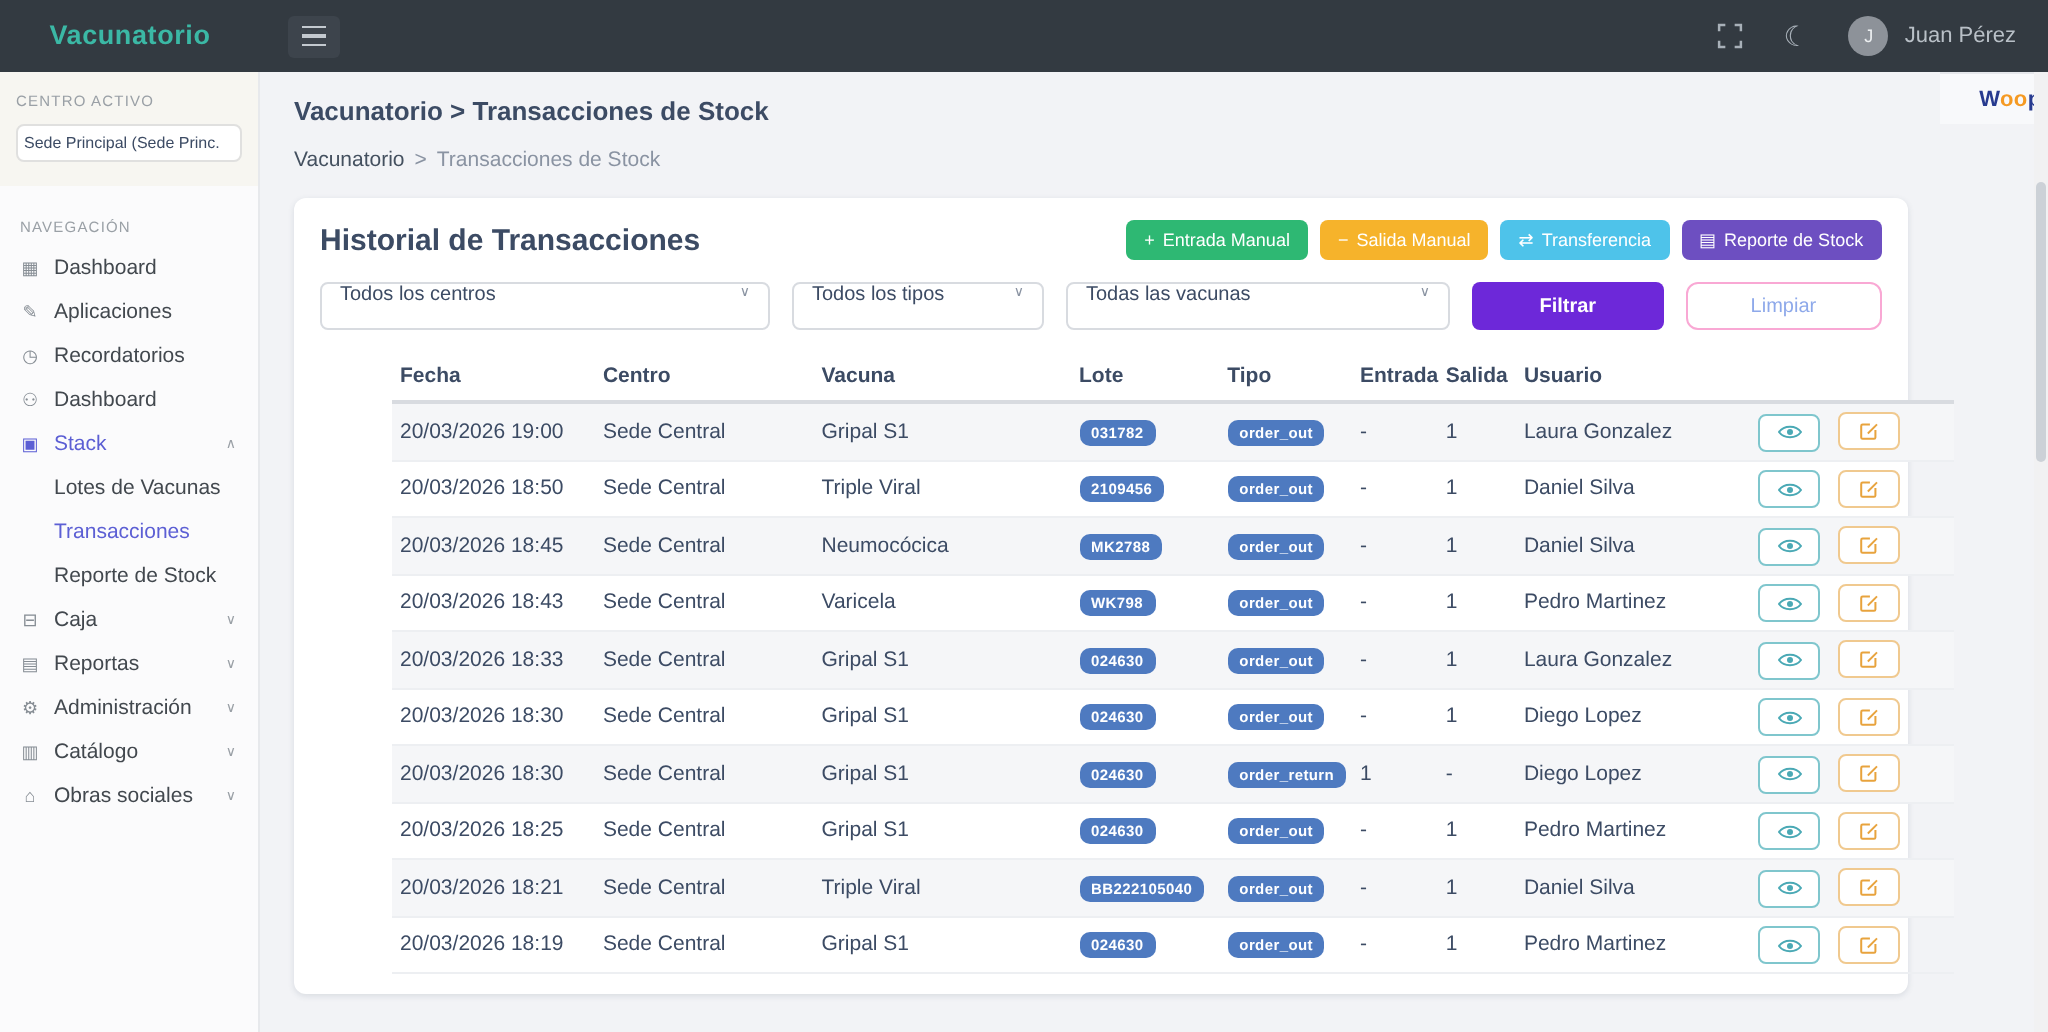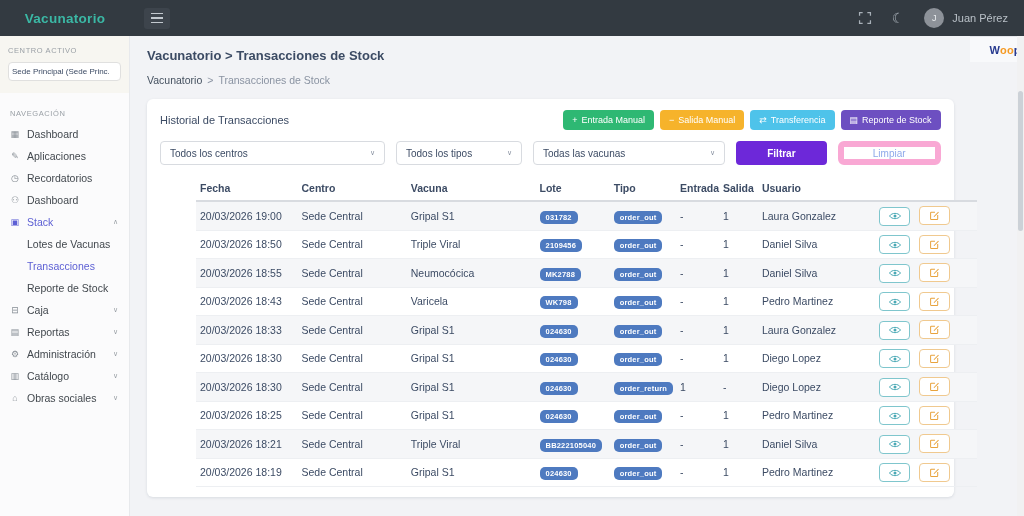--- a/index.html
+++ b/index.html
@@ -38,33 +38,33 @@
   .main { flex:1; display:flex; position:relative; min-width:0; }
   .content { flex:1; padding:12px 16px 0 17px; }
   .page-title { font-size:13px; font-weight:bold; color:#3c4b64; margin-bottom:11px; }
   .breadcrumb { font-size:10.5px; margin-bottom:13px; }
   .bc-1 { color:#44505f; cursor:pointer; }
   .bc-sep { color:#8a93a2; margin:0 5px; }
   .bc-2 { color:#8a93a2; }
 
   .card { background:#fff; border-radius:6px; box-shadow:0 1px 3px rgba(60,75,100,.14); padding:11px 13px 10px; }
   .card-head { display:flex; justify-content:space-between; align-items:center; margin-bottom:11px; }
-  .card-title { font-size:11px; font-weight:normal; color:#3c4b64; }
+  .card-title { font-size:15px; font-weight:bold; color:#3c4b64; }
   .btn-group { display:flex; gap:6px; }
   .hbtn { border:none; color:#fff; font-size:9px; padding:5px 9px; border-radius:4px; cursor:pointer;
     display:flex; align-items:center; gap:4px; font-family:inherit; }
   .hbtn .hicon { font-size:9px; }
 
   .filters { display:flex; gap:11px; margin-bottom:11px; }
-  .fselect { border:1px solid #d8dbe0; border-radius:4px; height:24px; display:flex; align-items:center;
+  .fselect { border:1px solid #d8dbe0; border-radius:4px; height:24px; display:flex; 
     justify-content:space-between; padding:0 9px; font-size:10px; color:#3c4b64; cursor:pointer; background:#fff; }
   .fs-centros { width:225px; } .fs-vacunas { width:192px; } .fs-tipos { width:126px; }
   .fcaret { font-size:7px; color:#8a93a2; }
   .btn-filtrar { flex:1; background:#6d28d9; color:#fff; border:none; border-radius:4px; font-size:10px; cursor:pointer; font-family:inherit;font-weight:bold; }
-  .btn-limpiar { flex:1; background:#fff; color:#8ea9ea; border:6px solid #f9a8d4; border-radius:6px; font-size:10px; cursor:pointer; font-family:inherit; }
+  .btn-limpiar { flex:1; background:#fff; color:#8ea9ea; border:1px solid #f9a8d4; border-radius:6px; font-size:10px; cursor:pointer; font-family:inherit; }
 
   table { width:100%; border-collapse:collapse; font-size:10.5px; color:#3c4b64; table-layout:fixed;margin-left:36px; }
   th { text-align:left; font-weight:bold; padding:6px 4px; border-bottom:2px solid #d8dbe0; }
   td { padding:4px 4px; border-bottom:1px solid #edeff2; height:25px; white-space:nowrap; overflow:hidden; }
   tr.odd td { background:#f5f6f8; }
   .badge { color:#fff; font-size:7.5px; font-weight:bold; padding:2px 6px; border-radius:5px; letter-spacing:.2px; }
   .cell-actions { overflow:visible; }
   .abtn { width:31px; height:19px; border-radius:4px; background:#fff; display:inline-flex;
     align-items:center; justify-content:center; margin-right:6px; cursor:pointer; }
   .abtn.view { border:1px solid #7fc6cd; color:#4aa9b5; }
@@ -292,21 +292,21 @@
       </span>
       <span class="abtn edit">
         <svg width="11" height="11" viewBox="0 0 24 24" fill="none" stroke="currentColor" stroke-width="2.2">
           <path d="M13 5 H5 a1.5 1.5 0 0 0 -1.5 1.5 V19 a1.5 1.5 0 0 0 1.5 1.5 H17.5 A1.5 1.5 0 0 0 19 19 V11"></path>
           <path d="M10 14 L20 4 l1.5 1.5 L11.5 15.5 Z" fill="currentColor" stroke="none"></path>
         </svg>
       </span>
     </td>
   </tr>
               <tr class="odd">
-    <td>20/03/2026 18:55</td>
+    <td>20/03/2026 18:45</td>
     <td>Sede Central</td>
     <td>Neumocócica</td>
     <td><span class="badge" style="background: rgb(78, 122, 192);">MK2788</span></td>
     <td><span class="badge" style="background: rgb(78, 122, 192);">order_out</span></td>
     <td>-</td>
     <td>1</td>
     <td>Daniel Silva</td>
     <td class="cell-actions">
       <span class="abtn view">
         <svg width="12" height="10" viewBox="0 0 24 18" fill="none" stroke="currentColor" stroke-width="2">

